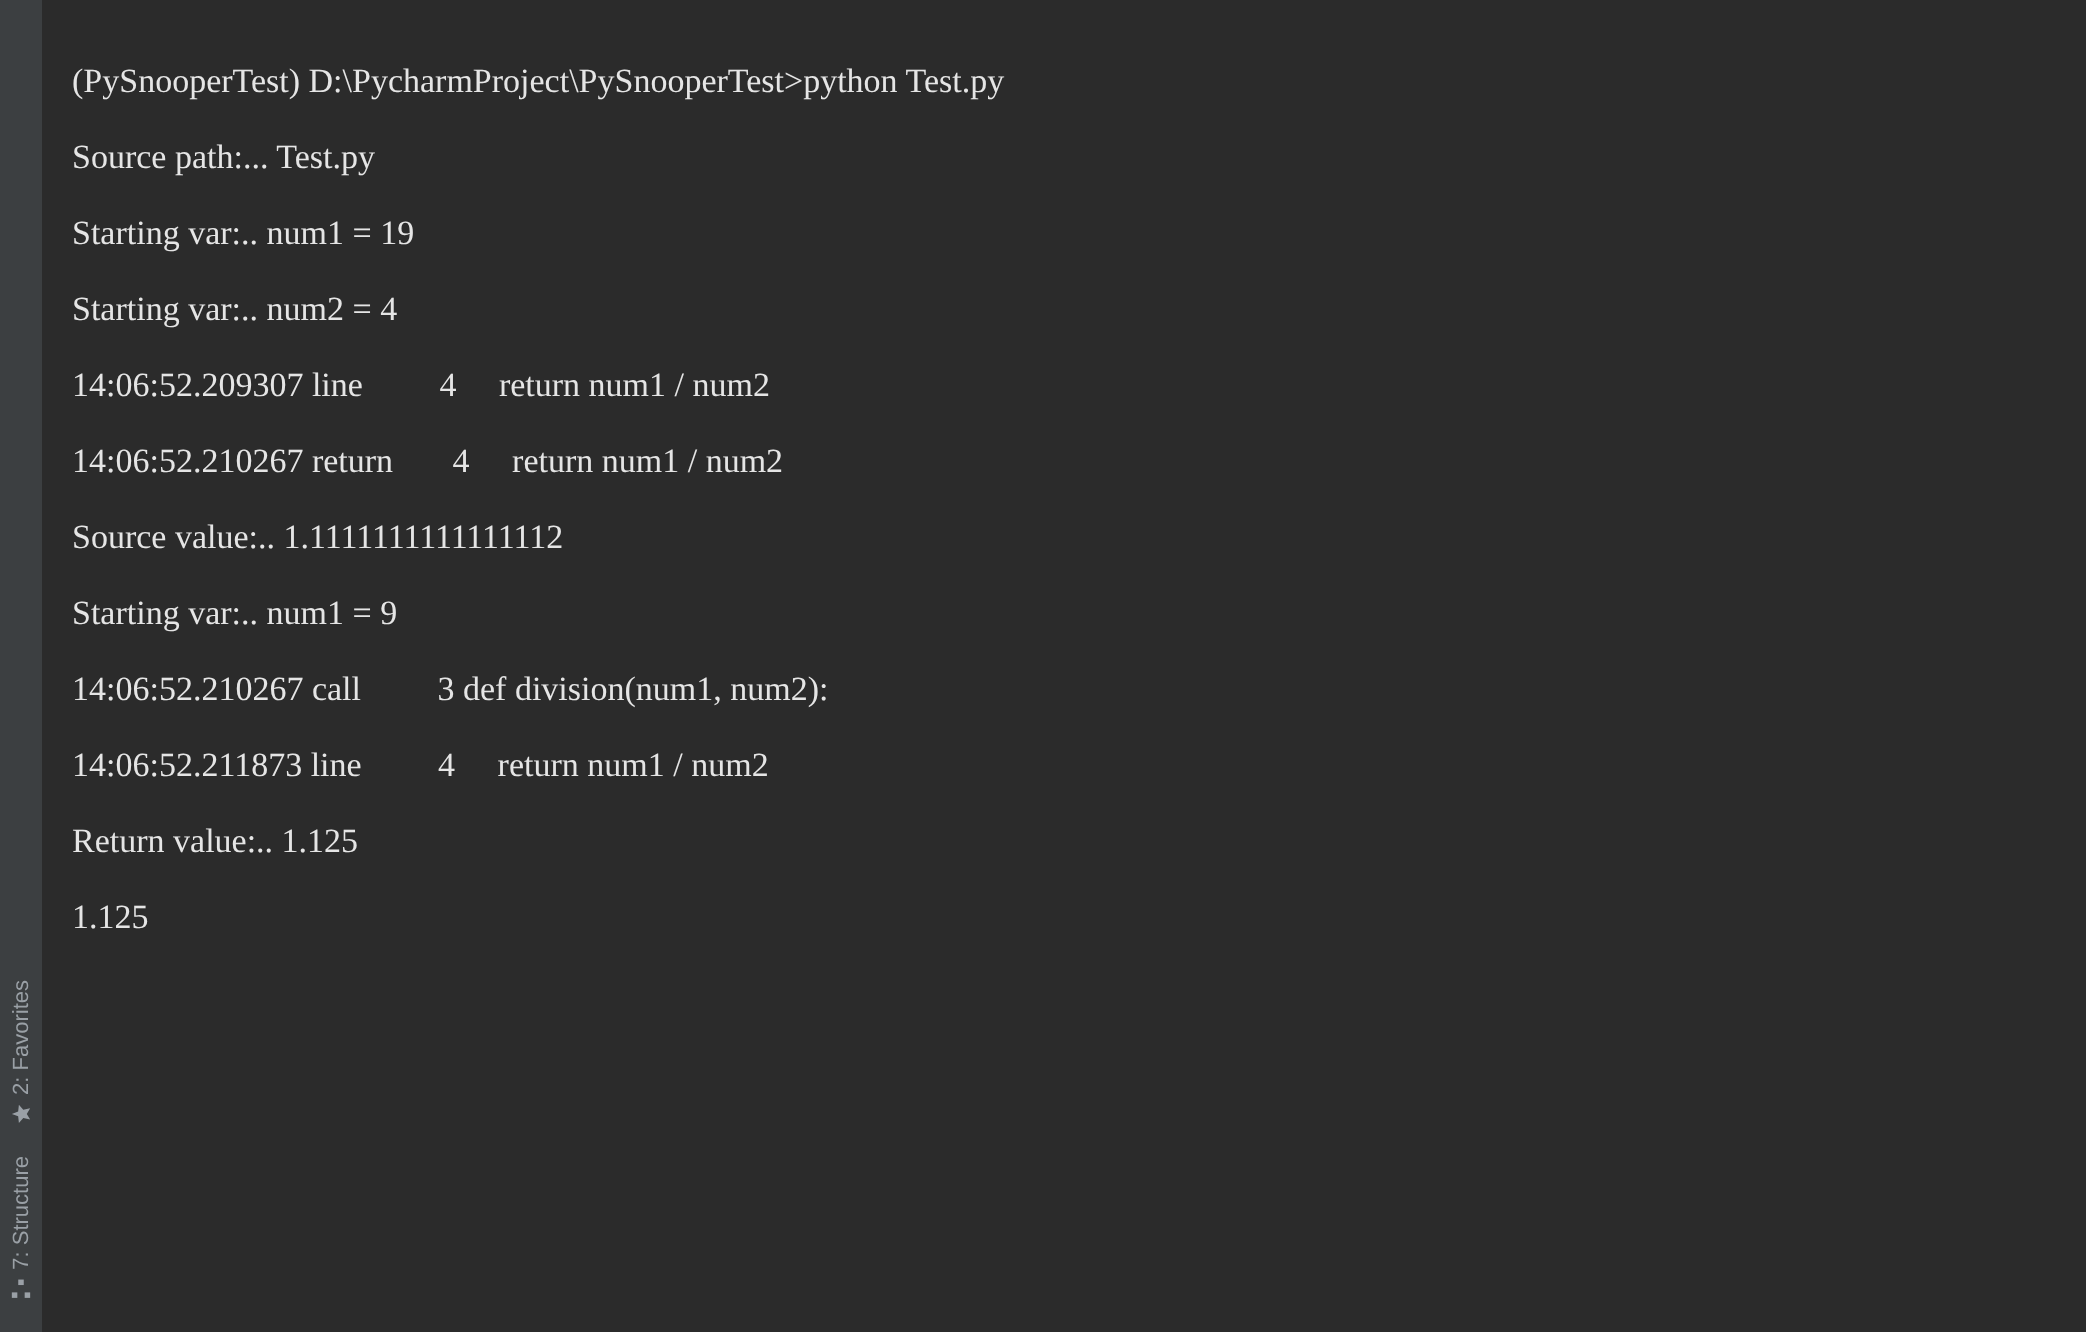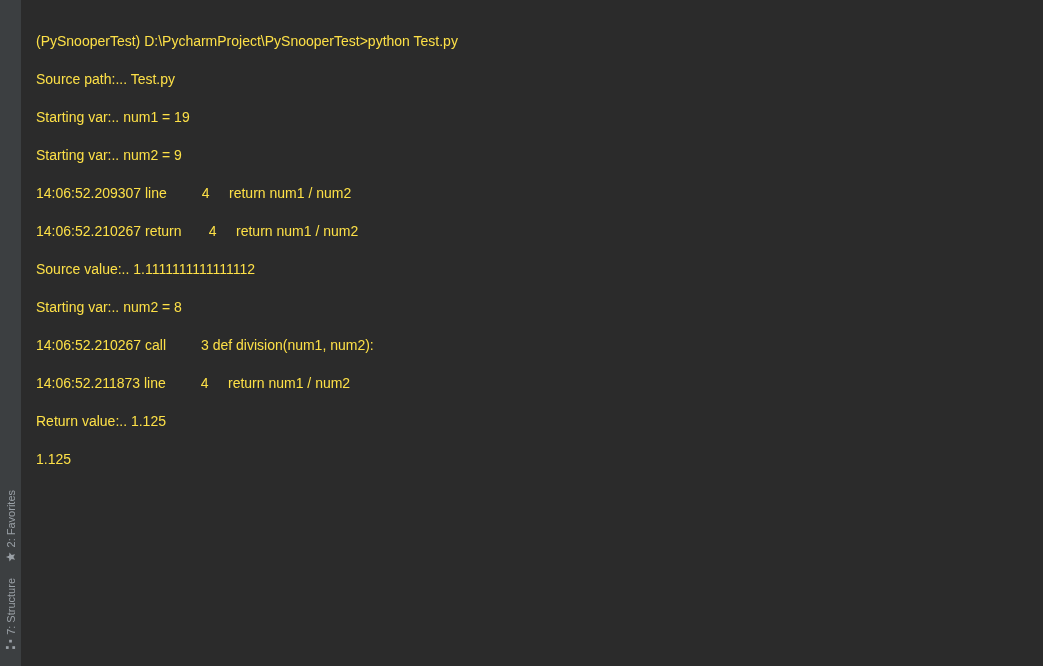--- a/index.html
+++ b/index.html
@@ -46,25 +46,25 @@
   }
   .sidebar-icon svg { display: block; }
   .terminal-area {
     flex: 1;
     background: #2b2b2b;
     padding: 22px 0 0 14px;
     box-sizing: border-box;
     overflow: hidden;
   }
   .terminal-line {
-    font-size: 14px;
+    font-size: 17px;
     line-height: 38px;
-    color: #fde047;
+    color: #e5e5e5;
     white-space: pre;
-    font-family: Liberation Sans, sans-serif;
+    font-family: Liberation Serif, serif;
   }
 </style>
 </head>
 <body>
 
 <div class="root">
 
   <div class="sidebar">
     <div class="sidebar-item">
       <span class="sidebar-icon">
@@ -83,24 +83,24 @@
         </svg>
       </span>
       <span>7: Structure</span>
     </div>
   </div>
 
   <div class="terminal-area">
     <div class="terminal-line">(PySnooperTest) D:\PycharmProject\PySnooperTest&gt;python Test.py</div>
     <div class="terminal-line">Source path:... Test.py</div>
     <div class="terminal-line">Starting var:.. num1 = 19</div>
-    <div class="terminal-line">Starting var:.. num2 = 9</div>
+    <div class="terminal-line">Starting var:.. num2 = 4</div>
     <div class="terminal-line">14:06:52.209307 line         4     return num1 / num2</div>
     <div class="terminal-line">14:06:52.210267 return       4     return num1 / num2</div>
     <div class="terminal-line">Source value:.. 1.1111111111111112</div>
-    <div class="terminal-line">Starting var:.. num2 = 8</div>
+    <div class="terminal-line">Starting var:.. num1 = 9</div>
     <div class="terminal-line">14:06:52.210267 call         3 def division(num1, num2):</div>
     <div class="terminal-line">14:06:52.211873 line         4     return num1 / num2</div>
     <div class="terminal-line">Return value:.. 1.125</div>
     <div class="terminal-line">1.125</div>
   </div>
 
 </div>
 
 </body></html>

